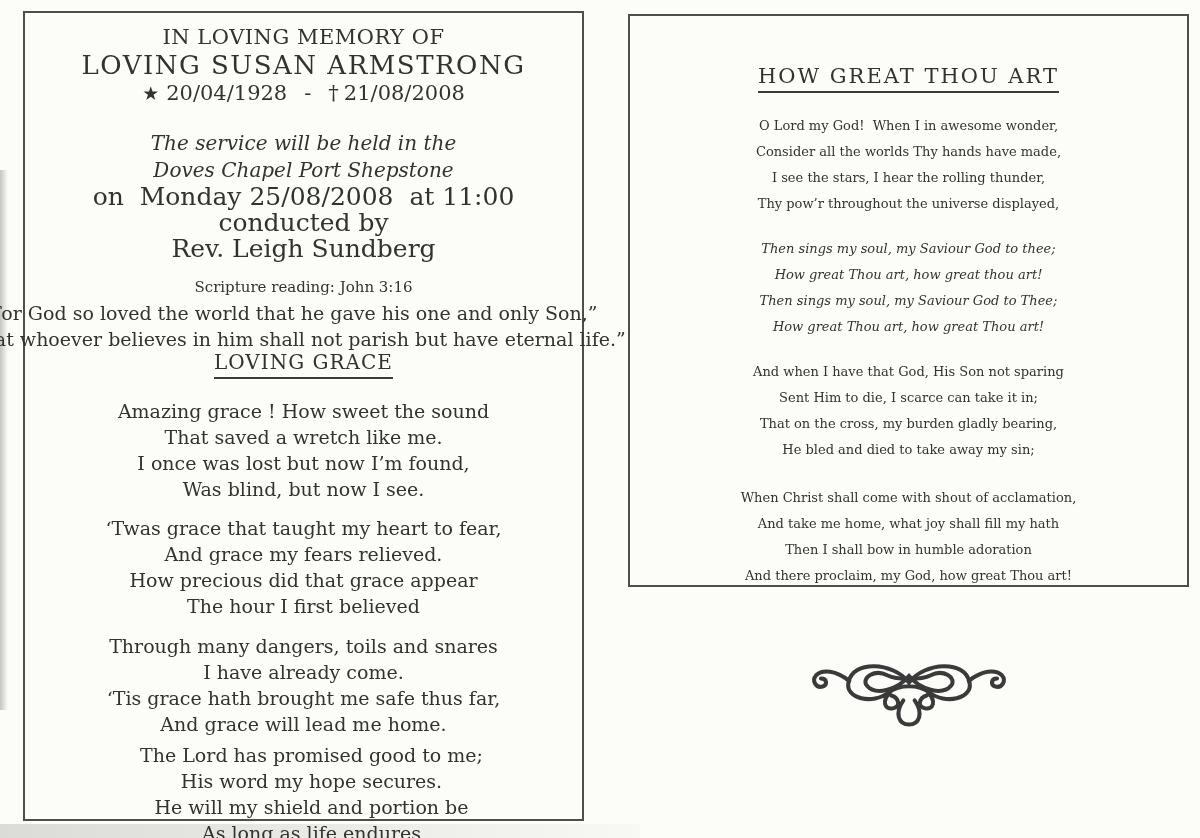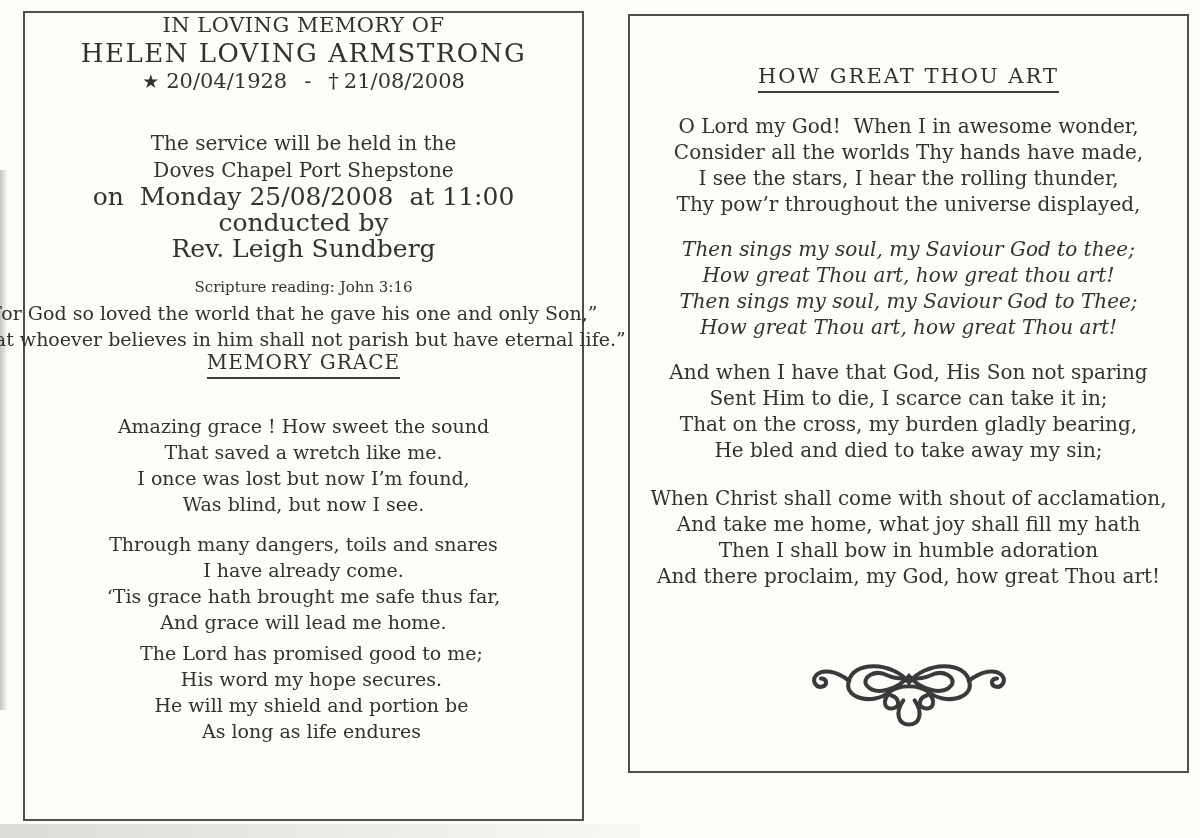--- a/index.html
+++ b/index.html
@@ -18,76 +18,80 @@
   .scan-bottom-shade{
     position:absolute;left:0;top:824px;width:640px;height:14px;
     background:linear-gradient(to right,rgba(170,170,164,.40),rgba(170,170,164,.05));
     pointer-events:none;
   }
   .page{
     position:absolute;box-sizing:border-box;
     border:2px solid #4e4e4e;text-align:center;background:transparent;
   }
   .page-left{left:23px;top:11px;width:561px;height:810px;}
-  .page-right{left:628px;top:14px;width:561px;height:759px;}
+  .page-right{left:628px;top:14px;width:561px;height:573px;}
   .lines{white-space:pre;}
   
-  .hdr1{margin-top:0;font-size:21px;line-height:25px;letter-spacing:.5px;}
+  .hdr1{margin-top:12px;font-size:21px;line-height:25px;letter-spacing:.5px;}
   .hdr2{font-size:26px;line-height:30px;letter-spacing:1.5px;}
   .dates{font-size:21px;line-height:27px;}
   .dates .sym{font-size:19px;}
   .dates .star{margin-right:7px;}
   .dates .sep{margin:0 17px;}
   .dates .dagger{margin-right:5px;font-size:21px;}
-  .svc-it{margin-top:35px;font-size:20px;line-height:27px;}
+  .svc-it{margin-top:23px;font-style:italic;font-size:20px;line-height:27px;}
   .svc{font-size:25px;line-height:26px;}
   .scr-head{margin-top:12px;font-size:15px;line-height:26px;}
   .scr-quote{
     font-size:19px;line-height:26px;
     margin-left:-50px;width:calc(100% + 70px);
   }
   .hymn-title{margin-top:-3px;font-size:20px;line-height:27px;letter-spacing:1px;}
   .hymn-title .u, .hymn-title-r .u{
     display:inline-block;border-bottom:2px solid #3c3c3c;padding-bottom:1px;
   }
   .verse{font-size:19px;line-height:26px;}
-  .v1{margin-top:34px;} .v2{margin-top:13px;} .v3{margin-top:14px;} .v4{margin-top:5px;margin-left:16px;}
+  .v1{margin-top:19px;} .v2{margin-top:13px;} .v3{margin-top:14px;} .v4{margin-top:5px;margin-left:16px;}
   
   .hymn-title-r{margin-top:46px;font-size:21px;line-height:28px;letter-spacing:2px;}
-  .rv{font-size:20px;line-height:26px;}
+  .rv{font-size:13px;line-height:26px;}
   .rv1{margin-top:20px;} .chorus{margin-top:19px;font-style:italic;}
   .rv2{margin-top:19px;} .rv3{margin-top:22px;}
   .ornament{margin-top:57px;}
   .ornament svg{display:inline-block;}
 </style>
 </head>
 <body>
 
 <div class="scan-left-shade"></div>
 <div class="scan-bottom-shade"></div>
 
 <div class="page page-left">
   <div class="hdr1">IN LOVING MEMORY OF</div>
-  <div class="hdr2">HELEN LOVING ARMSTRONG</div>
+  <div class="hdr2">LOVING SUSAN ARMSTRONG</div>
   <div class="dates">
     <span class="sym star">★</span><span>20/04/1928</span><span class="sep">-</span><span class="sym dagger">†</span><span>21/08/2008</span>
   </div>
   <div class="svc-it lines">The service will be held in the
 Doves Chapel Port Shepstone</div>
   <div class="svc lines">on  Monday 25/08/2008  at 11:00
 conducted by
 Rev. Leigh Sundberg</div>
   <div class="scr-head">Scripture reading:  John 3:16</div>
   <div class="scr-quote lines">“For God so loved the world that he gave his one and only Son,”
 that whoever believes in him shall not parish but have eternal life.”</div>
-  <div class="hymn-title"><span class="u">MEMORY GRACE</span></div>
+  <div class="hymn-title"><span class="u">LOVING GRACE</span></div>
   <div class="verse v1 lines">Amazing grace ! How sweet the sound
 That saved a wretch like me.
 I once was lost but now I’m found,
 Was blind, but now I see.</div>
+  <div class="verse v2 lines">‘Twas grace that taught my heart to fear,
+And grace my fears relieved.
+How precious did that grace appear
+The hour I first believed</div>
   <div class="verse v3 lines">Through many dangers, toils and snares
 I have already come.
 ‘Tis grace hath brought me safe thus far,
 And grace will lead me home.</div>
   <div class="verse v4 lines">The Lord has promised good to me;
 His word my hope secures.
 He will my shield and portion be
 As long as life endures</div>
 </div>
 

